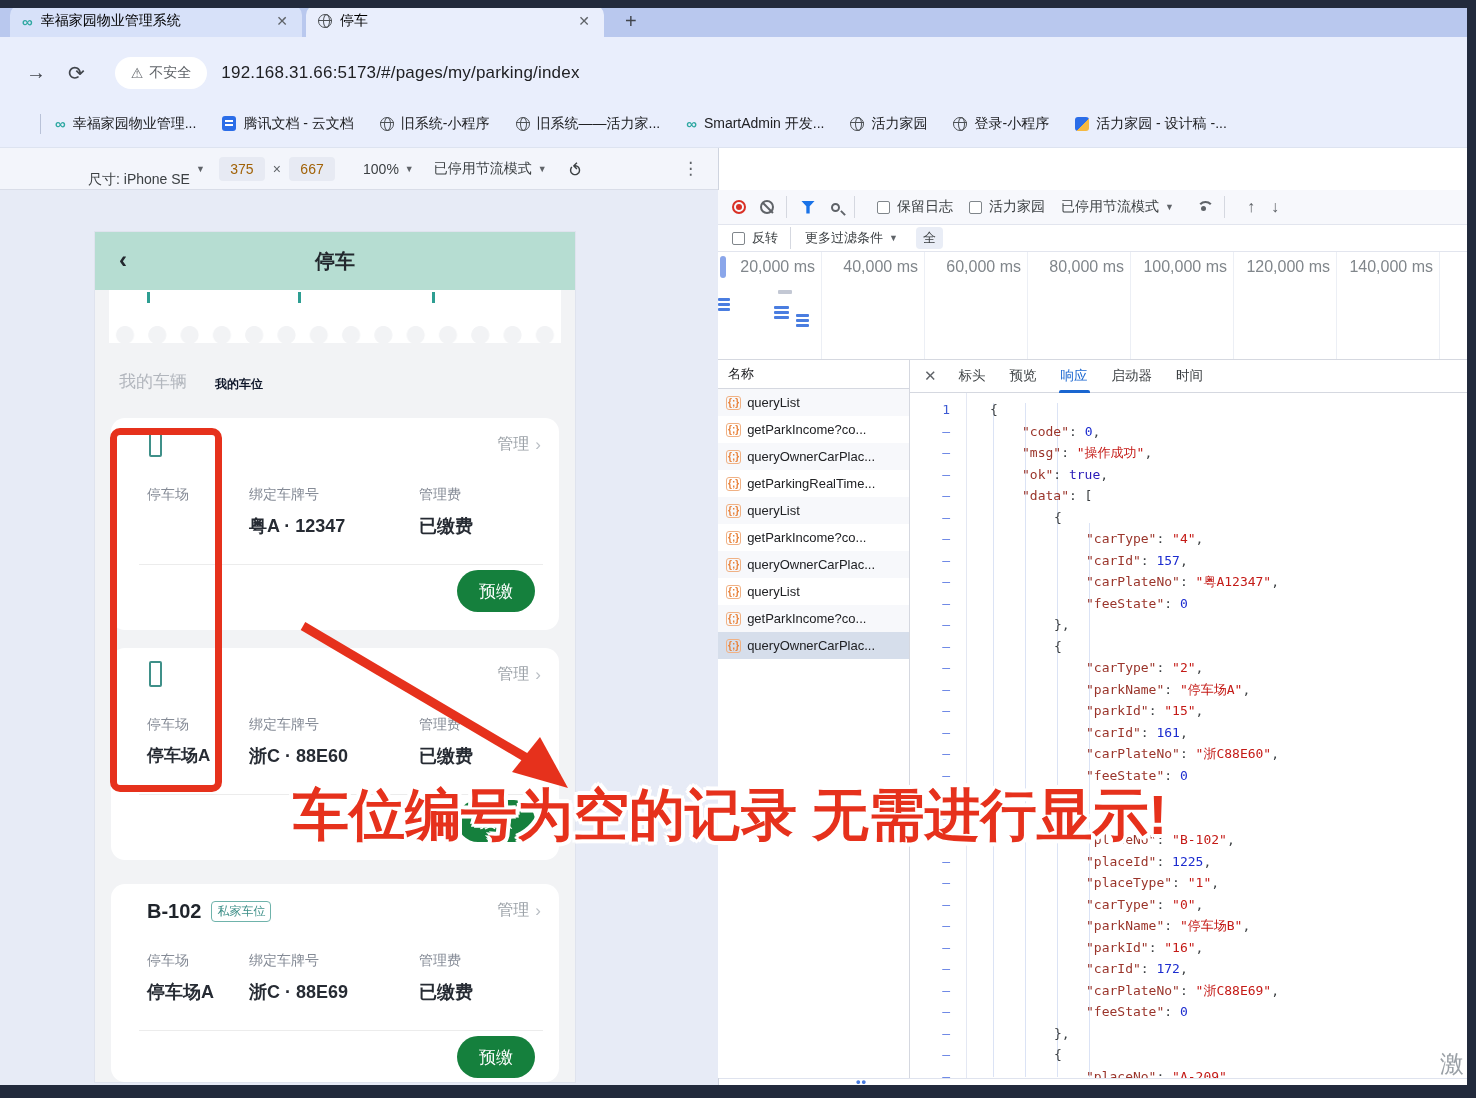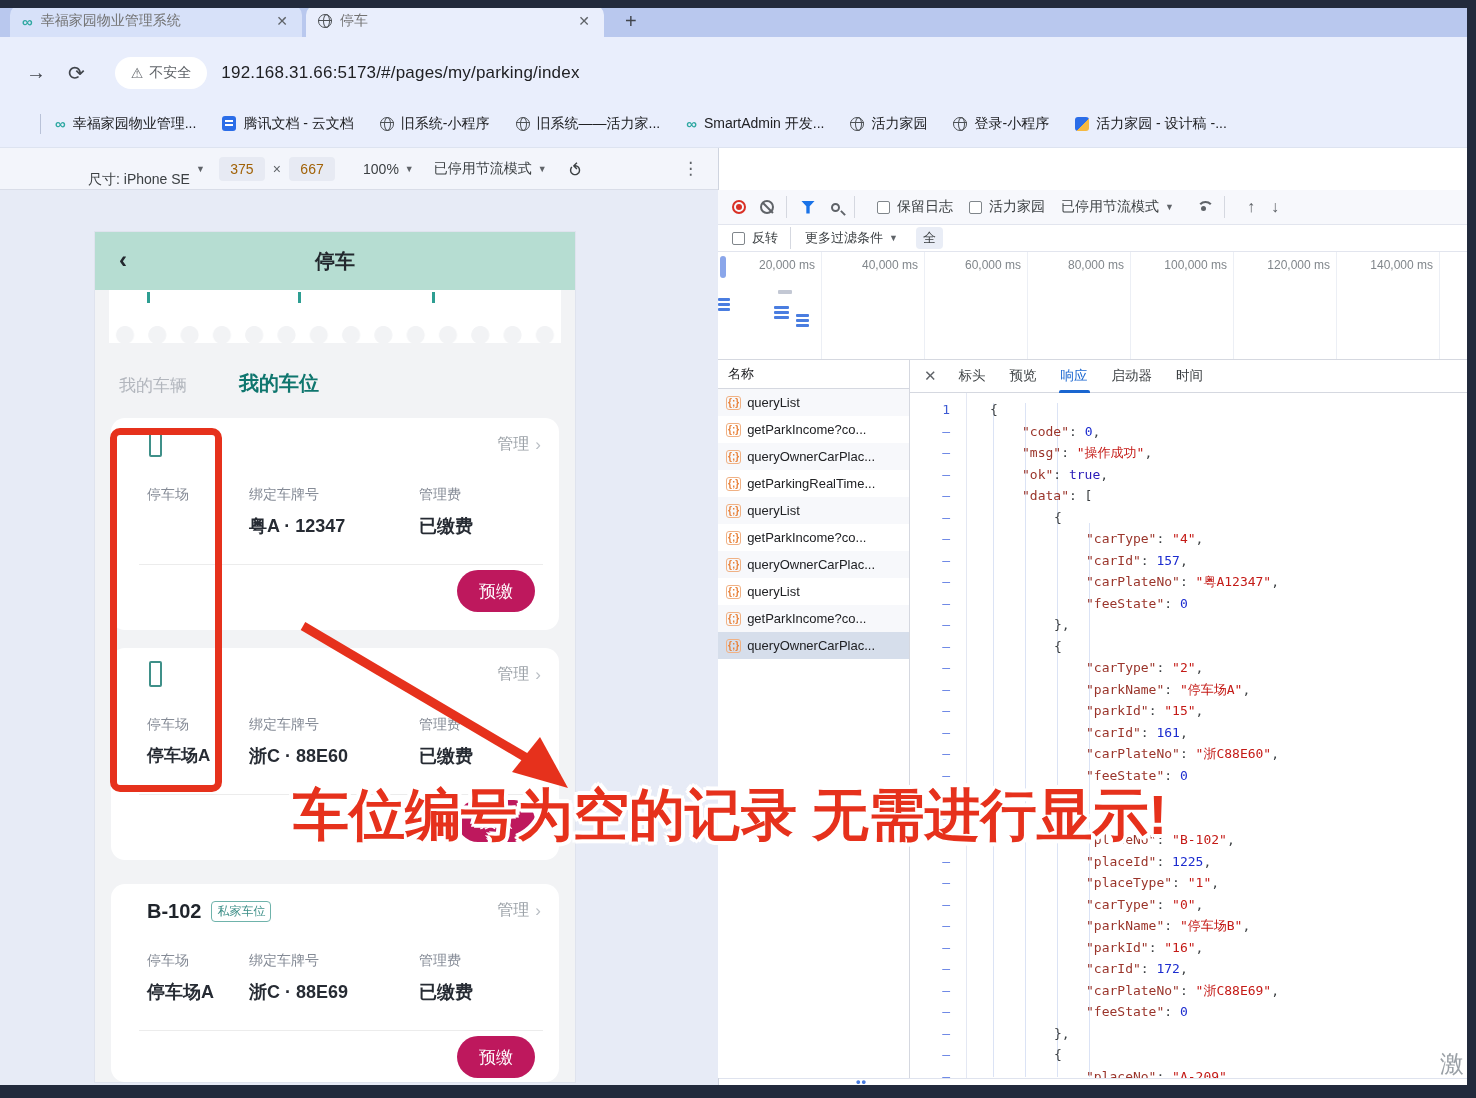--- a/index.html
+++ b/index.html
@@ -6,21 +6,21 @@
   html,body { width:1476px; height:1098px; background:#222a3c; font-family:"Liberation Sans","DejaVu Sans",sans-serif; overflow:hidden; }
   .screen { position:relative; width:1476px; height:1098px; background:#222a3c; }
   .abs { position:absolute; }
 
   
   .window { left:0; top:8; width:1467px; height:1077px; background:#e9eefc; }
   .tabstrip { left:0; top:8; width:1467px; height:37px; background:#b9c8ee; }
   .tab { position:absolute; top:5px; height:32px; border-radius:10px 10px 0 0; display:flex; align-items:center; padding:0 10px 0 12px; }
   .tab.inactive { background:#d7e1f9; }
   .tab.active { background:#e9eefc; }
-  .tab-title { font-size:14px; color:#737373; margin:0 10px 0 8px; flex:1; white-space:nowrap; overflow:hidden; }
+  .tab-title { font-size:14px; color:#000000; margin:0 10px 0 8px; flex:1; white-space:nowrap; overflow:hidden; }
   .tab-close { font-size:14px; color:#5f6368; font-weight:700; padding:0 4px; }
   .newtab { position:absolute; top:10px; font-size:20px; color:#41454c; }
   .fav-inf { color:#2fa8a2; font-weight:800; font-size:15px; }
   .globe { display:inline-block; width:14px; height:14px; border-radius:50%; border:1.6px solid #4e5256; position:relative; flex:none; }
   .globe::before { content:""; position:absolute; left:-1px; right:-1px; top:4.5px; border-top:1.4px solid #4e5256; }
   .globe::after { content:""; position:absolute; left:3.5px; top:-1px; bottom:-1px; width:5px; border-radius:50%; border:1.3px solid #4e5256; }
   .toolbar { left:0; top:45px; width:1467px; height:55px; background:#e9eefc; display:flex; align-items:center; }
   .nav-ic { font-size:20px; color:#41454c; margin-left:26px; }
   .sec-chip { display:flex; align-items:center; gap:6px; background:#fff; border-radius:16px; height:32px; padding:0 16px; margin-left:30px; color:#5f6368; font-size:14px; }
   .url-text { font-size:17px; color:#202124; margin-left:14px; letter-spacing:.2px; }
@@ -45,33 +45,33 @@
   .phone { left:95px; top:232px; width:480px; height:850px; background:#f2f3f5; overflow:hidden; box-shadow:0 0 0 1px #dfe3ee; }
   .ph-header { position:absolute; left:0; top:0; width:100%; height:58px; background:#b6ddd2; display:flex; align-items:center; justify-content:center; }
   .ph-back { position:absolute; left:24px; top:14px; font-size:24px; color:#23282e; font-weight:700; }
   .ph-title { font-size:20px; font-weight:700; color:#23282e; }
   .ticket { position:absolute; left:14px; top:58px; width:452px; height:36px; background:#fff; }
   .ticket-scallop { position:absolute; left:14px; top:94px; width:452px; height:17px;
      background:radial-gradient(circle 9px at 16px 9px,#f2f3f5 8.6px,#fff 9.4px); background-size:32.3px 17px; background-repeat:repeat-x; }
   .tick { position:absolute; width:3px; height:11px; background:#2e9e92; top:60px; }
   .ph-tabs { position:absolute; left:24px; top:138px; display:flex; align-items:flex-end; gap:28px; }
   .ph-tab { font-size:17px; color:#b2b6bd; font-weight:500; }
-  .ph-tab.active { font-size:20px; color:#0f766e; font-weight:800;margin-left:24px; }
+  .ph-tab.active { font-size:12px; color:#0f172a; font-weight:800; }
   .card { position:absolute; left:16px; width:448px; background:#fff; border-radius:14px; }
   .card .manage { position:absolute; top:16px; right:18px; font-size:16px; color:#9aa0a6; display:flex; align-items:center; gap:6px; }
   .card .manage .chev { font-size:17px; color:#b9bec4; }
   .emptybox { position:absolute; left:38px; top:13px; width:13px; height:26px; border:2.5px solid #3f9089; border-radius:2px; }
   .c-title-row { position:absolute; left:36px; top:16px; display:flex; align-items:center; gap:10px; }
   .c-title { font-size:20px; font-weight:800; color:#1f242b; }
   .c-badge { font-size:12px; color:#3f9089; border:1px solid #6fb3ab; border-radius:4px; padding:1px 5px; }
   .c-col { position:absolute; top:68px; }
   .c-label { font-size:14px; color:#858b96; }
   .c-value { font-size:18px; color:#262b33; font-weight:600; margin-top:10px; white-space:nowrap; }
   .c-div { position:absolute; left:28px; right:16px; top:146px; border-top:1px solid #ececec; }
-  .c-btn { position:absolute; right:24px; top:152px; width:78px; height:42px; border-radius:21px; background:#be185d; color:#fff; font-size:17px; display:flex; align-items:center; justify-content:center; }
+  .c-btn { position:absolute; right:24px; top:152px; width:78px; height:42px; border-radius:21px; background:#15803d; color:#fff; font-size:17px; display:flex; align-items:center; justify-content:center; }
 
   
   .devtools { left:718px; top:148px; width:749px; height:937px; background:#fff; border-left:1px solid #cfd4df; }
   .dt-tabs { left:718px; top:148px; width:749px; height:42px; background:#f0f3fa; border-bottom:1px solid #d5d8e0; display:flex; align-items:center; }
   .ic-inspect { width:16px; height:16px; border:1.6px solid #5f6368; border-radius:3px; margin-left:14px; position:relative; }
   .ic-inspect::after { content:""; position:absolute; right:-3px; bottom:-3px; width:0; height:0; border-left:5px solid transparent; border-right:5px solid transparent; border-bottom:9px solid #f0f3fa; transform:rotate(-35deg); border-bottom-color:#3c4043; }
   .ic-device { width:17px; height:14px; border:1.8px solid #1a73e8; border-radius:2px; margin:0 10px 0 12px; position:relative; }
   .ic-device::after { content:""; position:absolute; right:1px; top:1px; width:6px; height:9px; background:#fff; border:1.6px solid #1a73e8; border-radius:1px; }
   .vdiv { width:1px; height:22px; background:#d5d8e0; margin:0 6px; }
   .dt-tab { font-size:14px; color:#3c4043; padding:0 11px; height:42px; display:flex; align-items:center; position:relative; white-space:nowrap; }
@@ -90,21 +90,21 @@
   .ic-signal { width:16px; height:13px; position:relative; margin-left:16px; }
   .ic-signal::before { content:""; position:absolute; left:1px; top:0; width:13px; height:13px; border:2px solid transparent; border-top-color:#5f6368; border-radius:50%; transform:rotate(0deg); }
   .ic-signal::after { content:""; position:absolute; left:5px; top:5px; width:5px; height:5px; border-radius:50%; background:#5f6368; }
   .filter-row { left:718px; top:225px; width:749px; height:27px; background:#fff; border-bottom:1px solid #e2e5ee; display:flex; align-items:center; overflow:hidden; }
   .filter-pill { margin-left:10px; width:494px; height:20px; border-radius:10px; background:#e9edf6; display:flex; align-items:center; color:#80868b; font-size:13px; gap:7px; padding:0 10px; }
   .f-funnel { width:10px; height:9px; border:1.5px solid #5f6368; clip-path:polygon(0 0,100% 0,62% 45%,62% 100%,38% 100%,38% 45%); }
   .f-label { font-size:13px; color:#3c4043; }
   .chip-all { margin-left:12px; background:#e9edf6; border-radius:4px; font-size:13px; color:#3c4043; padding:2px 7px; }
   .timeline { left:718px; top:252px; width:749px; height:108px; background:#fff; border-bottom:1px solid #d5d8e0; overflow:hidden; }
   .tl-grid { position:absolute; top:0; bottom:0; width:1px; background:#eceff5; }
-  .tl-label { position:absolute; top:6px; width:100px; text-align:right; font-size:12px; color:#80868b; }
+  .tl-label { position:absolute; top:6px; width:100px; text-align:right; font-size:16px; color:#80868b; }
   .wf { position:absolute; border-radius:1px; }
   .requests { left:718px; top:360px; width:192px; height:718px; background:#fff; border-right:1px solid #d5d8e0; overflow:hidden; }
   .req-head { height:29px; display:flex; align-items:center; padding-left:10px; font-size:13px; color:#202124; border-bottom:1px solid #d5d8e0; background:#fff; }
   .req-row { height:27px; display:flex; align-items:center; padding-left:8px; gap:6px; font-size:13px; color:#202124; white-space:nowrap; overflow:hidden; }
   .req-row.odd { background:#f7f8fb; }
   .req-row.selected { background:#d6deeb; }
   .json-ic { color:#e8823a; font-weight:800; font-size:10px; border:1px solid #f0b184; border-radius:3px; padding:0 1px; line-height:12px; flex:none; }
   .detail { left:910px; top:360px; width:557px; height:725px; background:#fff; overflow:hidden; }
   .det-tabs { height:33px; display:flex; align-items:center; border-bottom:1px solid #d5d8e0; }
   .det-close { font-size:15px; color:#5f6368; margin:0 10px 0 14px; }

